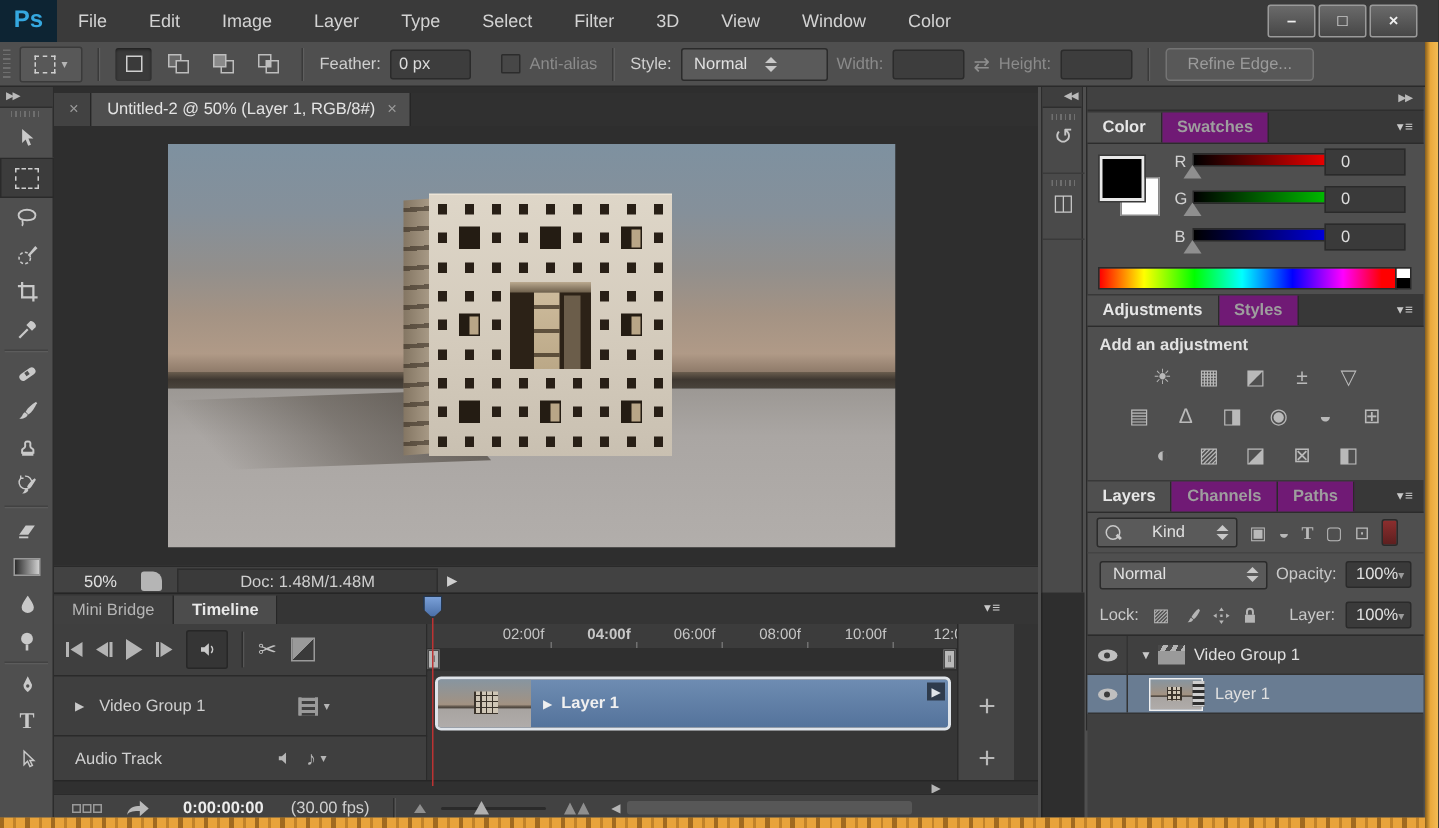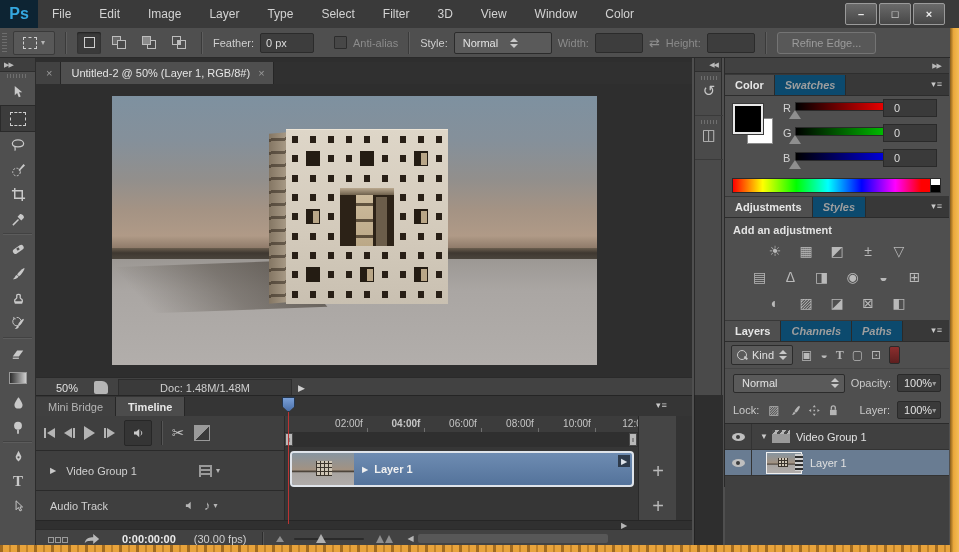--- a/index.html
+++ b/index.html
@@ -108,39 +108,39 @@
   #icondock{left:694px;top:58px;width:28px;height:337px;background:#4a4a4a;border-left:1px solid #2c2c2c;border-right:1px solid #2c2c2c;box-sizing:border-box;}
   #icondock .tb-head{height:13px;background:#3e3e3e;border-bottom:1px solid #2e2e2e;color:#b9b9b9;font-size:7px;text-align:right;padding-right:3px;line-height:13px;letter-spacing:-1px;}
   .dock-icon{width:28px;height:44px;border-bottom:1px solid #3a3a3a;display:flex;flex-direction:column;align-items:center;padding-top:2px;box-sizing:border-box;color:#c6c6c6;font-size:15px;}
   #dockgap{left:694px;top:395px;width:28px;height:150px;background:#2e2e2e;border-left:1px solid #232323;}
   
   #rightdock{left:724px;top:58px;width:224px;height:429px;background:#4f4f4f;border-left:1px solid #2a2a2a;box-sizing:border-box;}
   #dockhead{left:0;top:0;width:224px;height:16px;background:#414141;border-bottom:1px solid #2e2e2e;color:#b9b9b9;font-size:7px;text-align:right;line-height:16px;padding-right:8px;box-sizing:border-box;letter-spacing:-1px;}
   .ptabbar{display:flex;align-items:flex-end;height:21px;background:#383838;border-bottom:1px solid #2c2c2c;position:relative;}
   .ptab{height:20px;display:flex;align-items:center;padding:0 10px;font-size:11px;border-right:1px solid #2a2a2a;}
   .ptab.active{background:#4f4f4f;color:#e6e6e6;font-weight:bold;}
-  .ptab.inactive{background:#0c4a6e;color:#9e9e9e;font-weight:bold;font-style:italic;}
+  .ptab.inactive{background:#701a75;color:#9e9e9e;font-weight:bold;}
   .ptabbar .pmenu{position:absolute;right:6px;top:5px;}
   
   #colorbody{position:relative;height:100px;}
   .chan-label{position:absolute;font-size:11px;color:#d2d2d2;}
   .chan-track{position:absolute;width:96px;height:7px;border:1px solid #2a2a2a;}
   .chan-thumb{position:absolute;width:0;height:0;border-left:6px solid transparent;border-right:6px solid transparent;border-bottom:9px solid #8f8f8f;}
   .chan-value{position:absolute;width:42px;height:16px;background:#3a3a3a;border:1px solid #2a2a2a;color:#dcdcdc;font-size:11px;display:flex;align-items:center;padding-left:10px;}
   #fgswatch{position:absolute;left:8px;top:8px;width:26px;height:26px;background:#000;border:2px solid #e8e8e8;outline:1px solid #3a3a3a;z-index:2;}
   #bgswatch{position:absolute;left:22px;top:22px;width:24px;height:24px;background:#fff;border:1px solid #8a8a8a;}
   #spectrum{position:absolute;left:7px;top:82px;width:198px;height:13px;border:1px solid #2a2a2a;background:linear-gradient(90deg,#f00 0%,#ff0 15%,#0f0 32%,#0ff 48%,#00f 65%,#f0f 82%,#f00 95%,#f00 100%);}
   #spectrum-bw{position:absolute;left:205px;top:82px;width:9px;height:13px;border:1px solid #2a2a2a;background:linear-gradient(180deg,#fff 0 50%,#000 50% 100%);}
   
   #adjbody{position:relative;height:102px;}
   #adj-heading{position:absolute;left:8px;top:6px;font-weight:bold;color:#e2e2e2;font-size:11px;}
   .adj-row{position:absolute;left:0;width:224px;display:flex;justify-content:center;gap:9px;}
   .adj-icon{width:22px;height:18px;color:#b9b9b9;font-size:14px;display:flex;align-items:center;justify-content:center;}
   .lrow{display:flex;align-items:center;font-size:11px;color:#cfcfcf;}
-  #kindbox{background:#5a5a5a;border:1px solid #2b2b2b;border-radius:2px;height:18px;display:flex;align-items:center;gap:5px;padding:0 5px;font-size:11px;color:#e0e0e0;}
+  #kindbox{background:#5a5a5a;border:1px solid #2b2b2b;border-radius:2px;height:18px;display:flex;align-items:center;gap:21px;padding:0 5px;font-size:11px;color:#e0e0e0;}
   .mag{width:8px;height:8px;border:1.5px solid #c9c9c9;border-radius:50%;position:relative;}
   .mag:after{content:"";position:absolute;left:6px;top:6px;width:4px;height:1.5px;background:#c9c9c9;transform:rotate(45deg);}
   .lfilter{color:#b9b9b9;font-size:12px;}
   #filter-toggle{width:9px;height:16px;background:linear-gradient(180deg,#8c2e2e,#5d1f1f);border:1px solid #2a2a2a;border-radius:2px;}
   .blend-select{background:#5a5a5a;border:1px solid #2b2b2b;border-radius:2px;height:19px;display:flex;align-items:center;justify-content:space-between;padding:0 5px 0 8px;font-size:11px;color:#e2e2e2;width:118px;box-sizing:border-box;}
   .val-drop{background:#3a3a3a;border:1px solid #2a2a2a;border-radius:2px;height:18px;width:44px;display:flex;align-items:center;justify-content:space-between;padding:0 4px 0 6px;font-size:11px;color:#e0e0e0;box-sizing:border-box;}
   .val-drop .da{color:#9a9a9a;font-size:8px;}
   .lock-icon{color:#b5b5b5;font-size:12px;width:16px;text-align:center;}
   #layerlist{position:relative;background:#404040;border-top:1px solid #2b2b2b;}
   .layer-row{height:25px;display:flex;align-items:center;border-bottom:1px solid #333;font-size:11px;color:#e0e0e0;}

